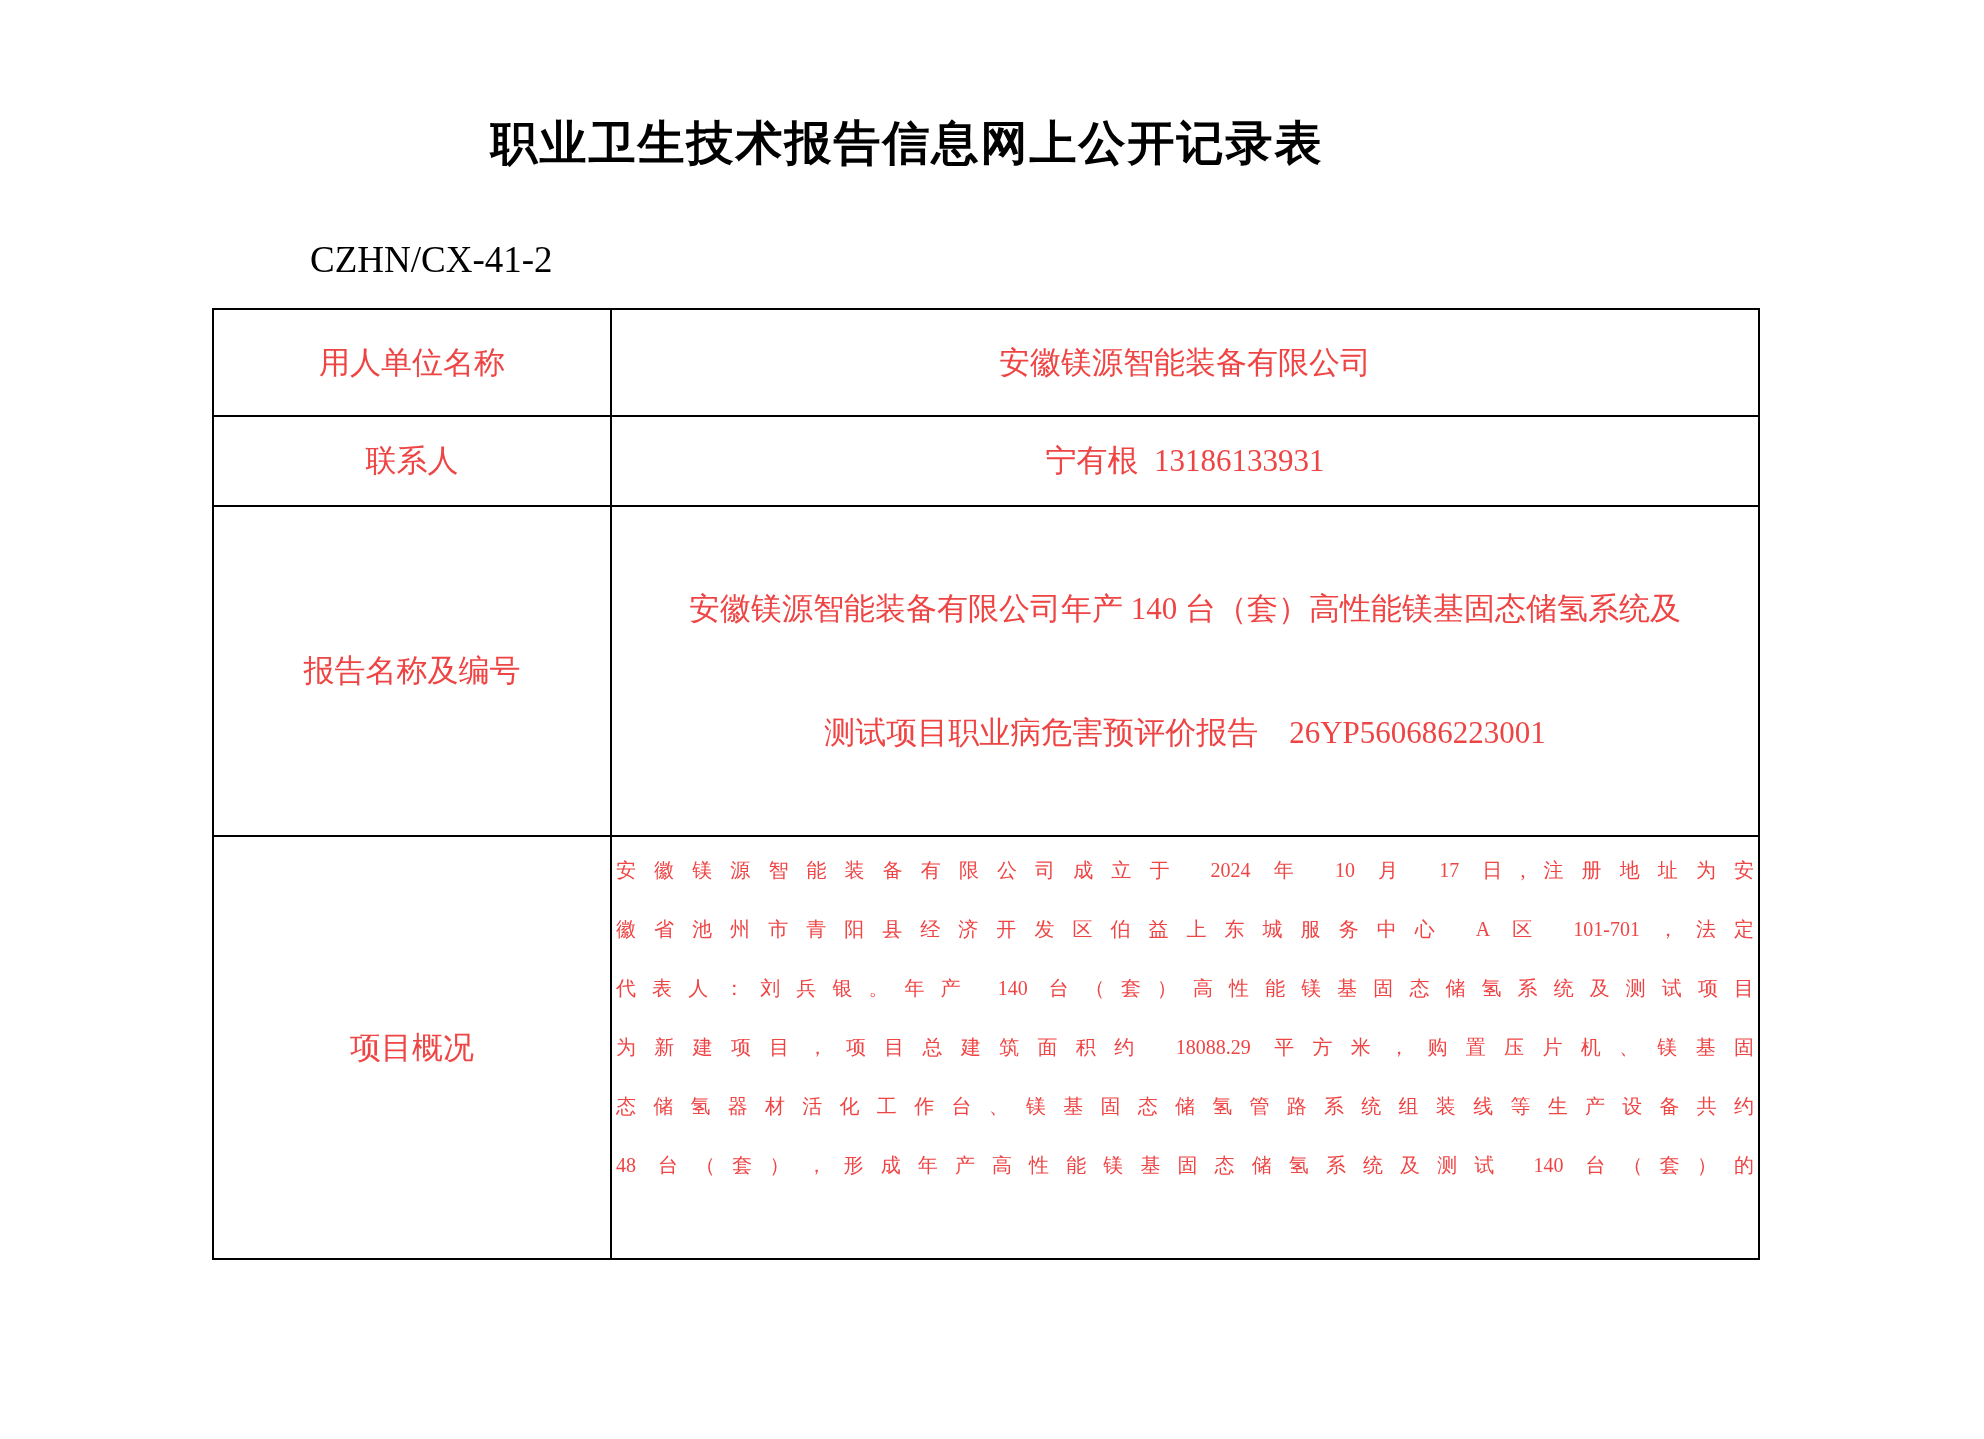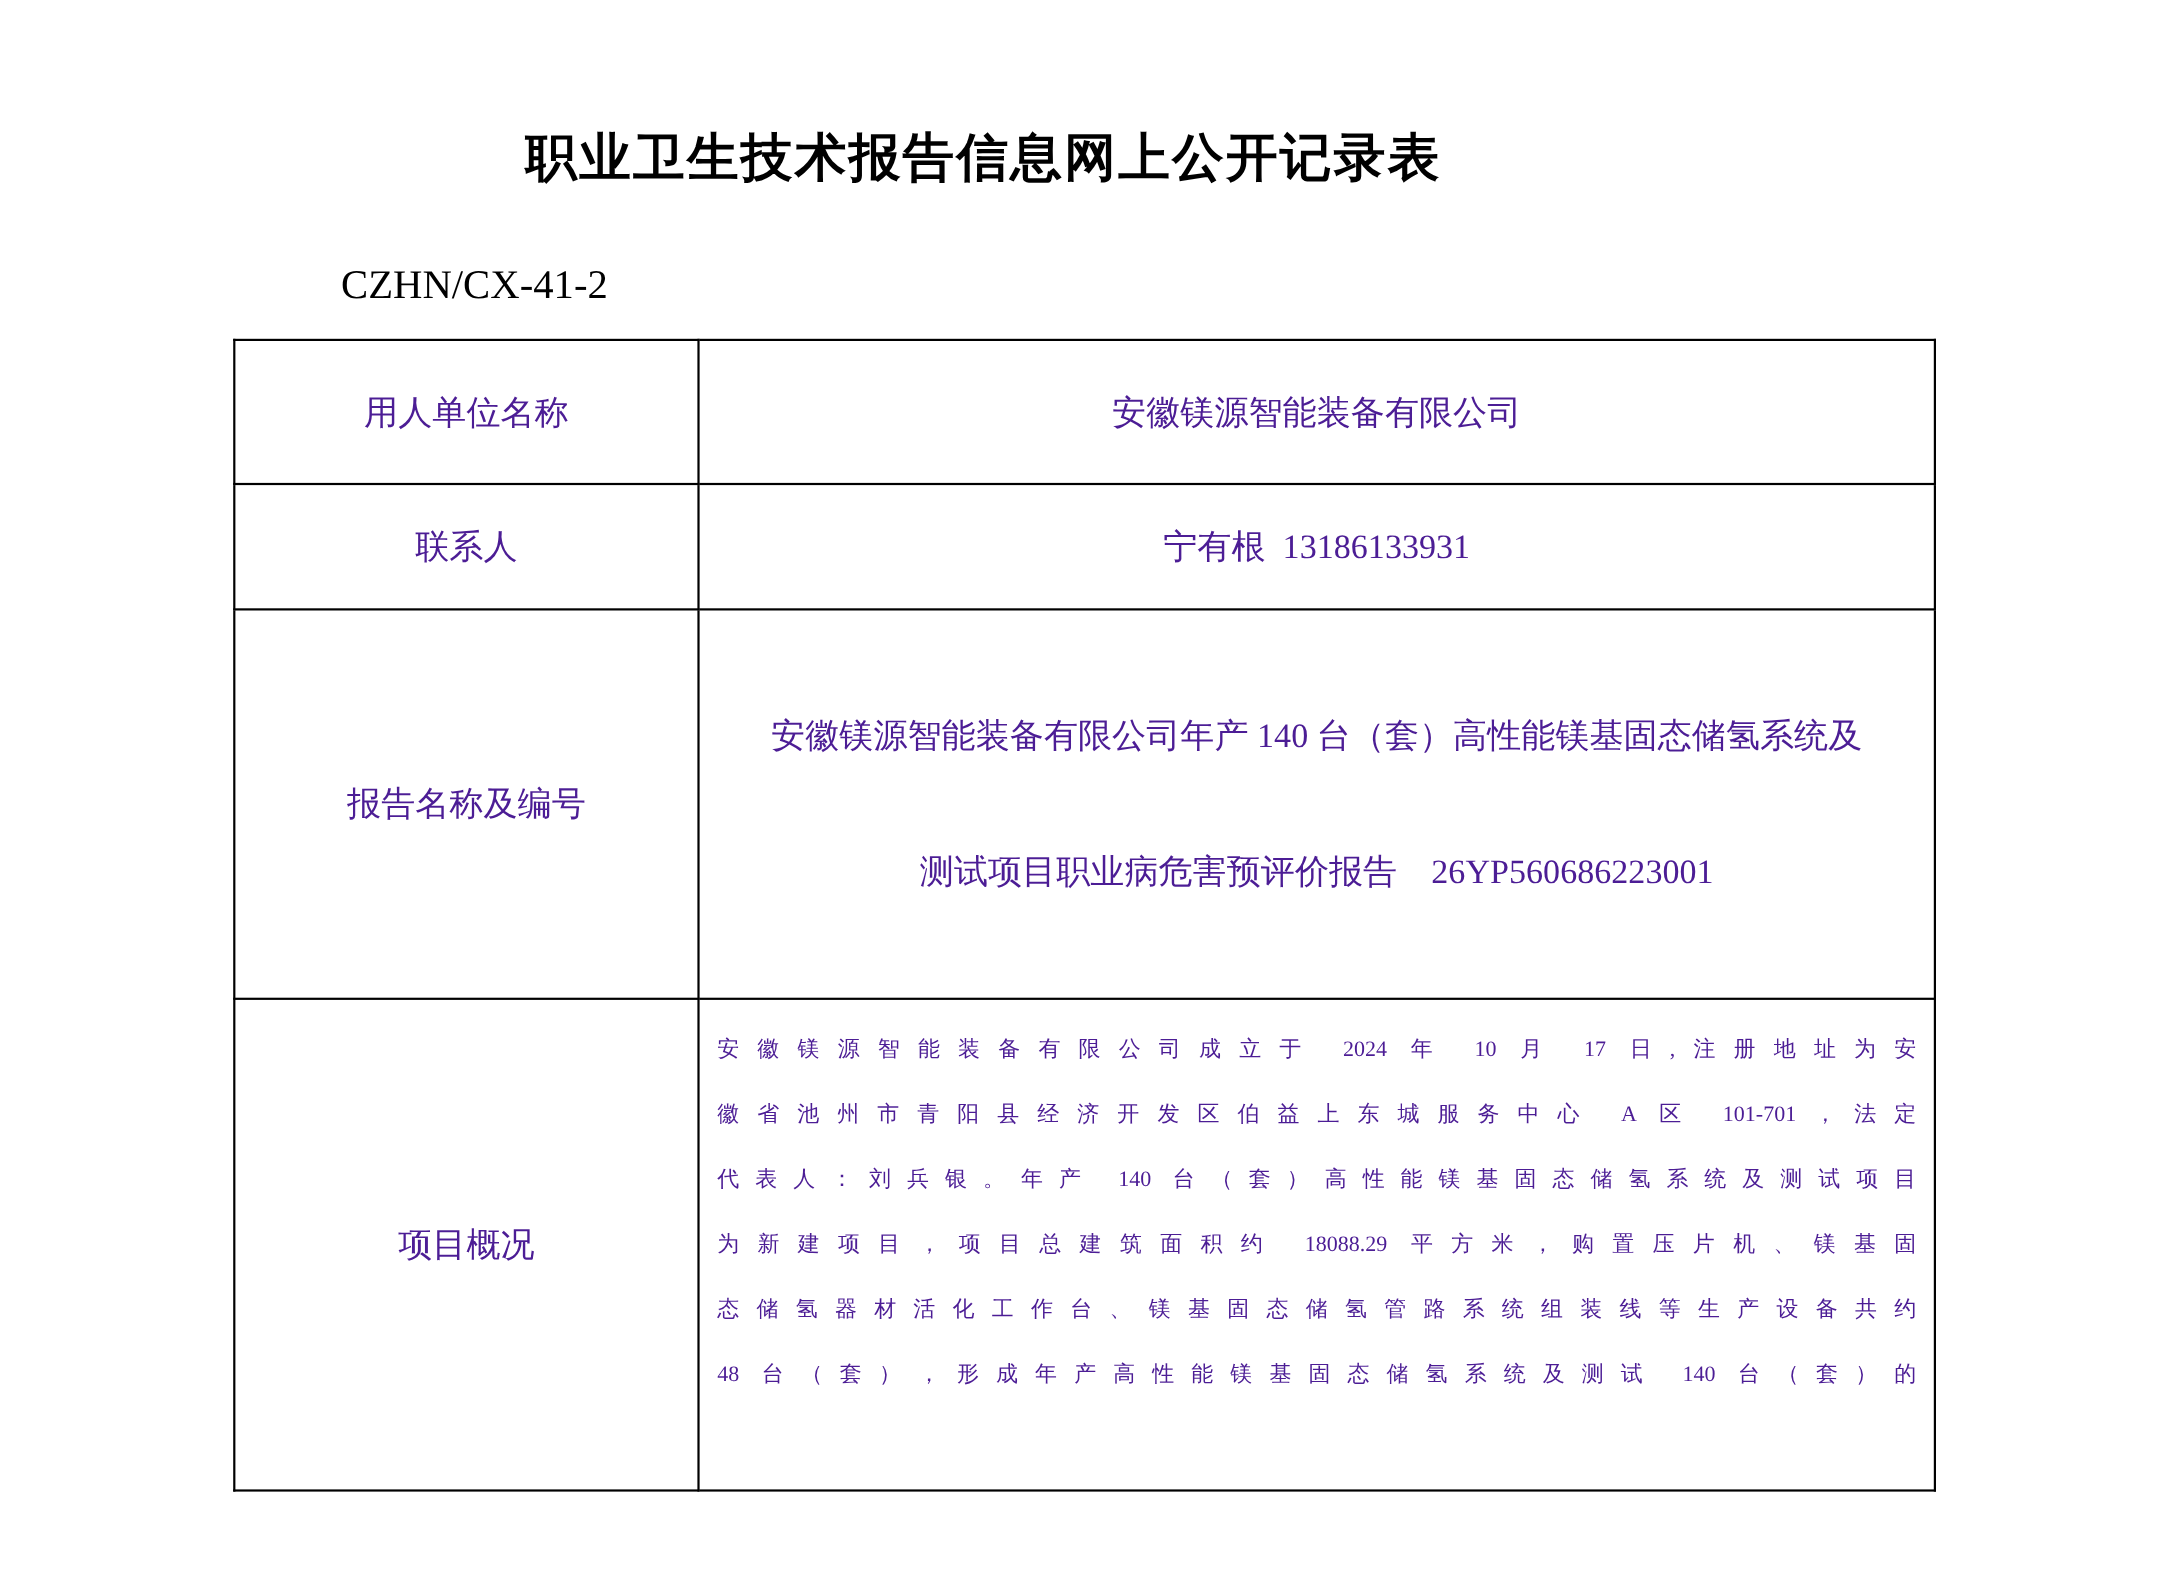--- a/index.html
+++ b/index.html
@@ -12,21 +12,21 @@
     width: 1984px;
     height: 1439px;
     background: #ffffff;
     color: #000000;
     font-family: "Liberation Serif", serif;
     overflow: hidden;
   }
   .title {
     position: absolute;
     top: 112px;
-    left: 4px;
+    left: 17px;
     width: 1780px;
     margin: 0;
     text-align: center;
     font-size: 47px;
     font-weight: bold;
     letter-spacing: 2px;
     white-space: nowrap;
   }
   .doc-code {
     position: absolute;
@@ -40,22 +40,22 @@
     position: absolute;
     top: 308px;
     left: 212px;
     width: 1548px;
     border-collapse: collapse;
     table-layout: fixed;
   }
   table.record-table td {
     border: 2px solid #000000;
     font-size: 31px;
-    color: #4c1d95;
-    padding: 16px;
+    color: #ef4444;
+    padding: 4px;
   }
   td.label-cell {
     width: 388px;
     text-align: center;
     vertical-align: middle;
     padding: 0 10px;
   }
   td.value-cell {
     text-align: center;
     vertical-align: middle;

